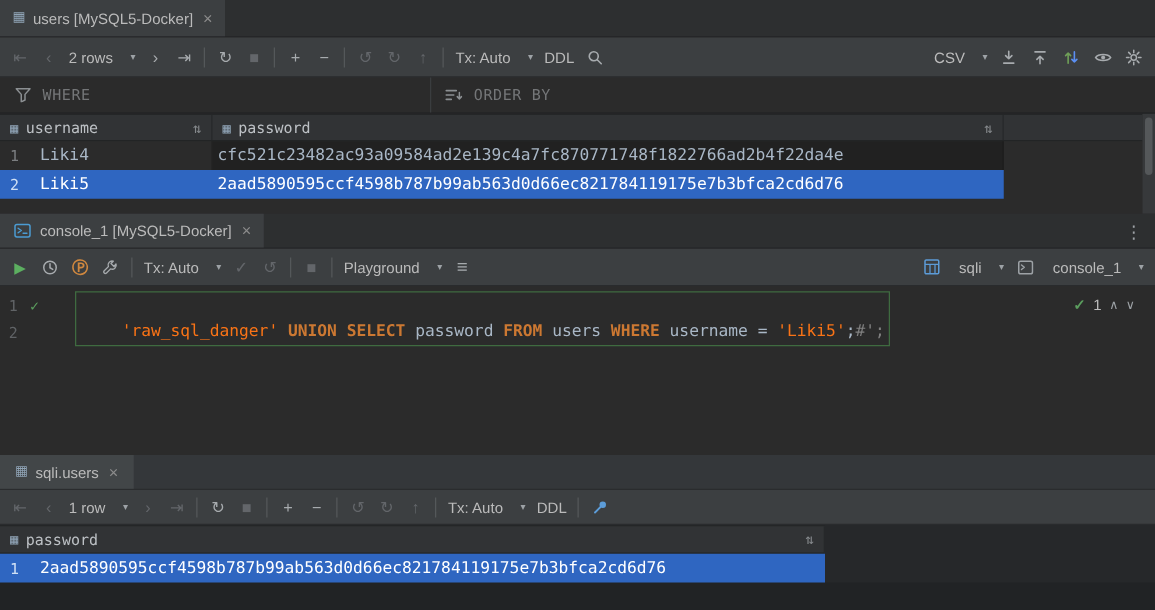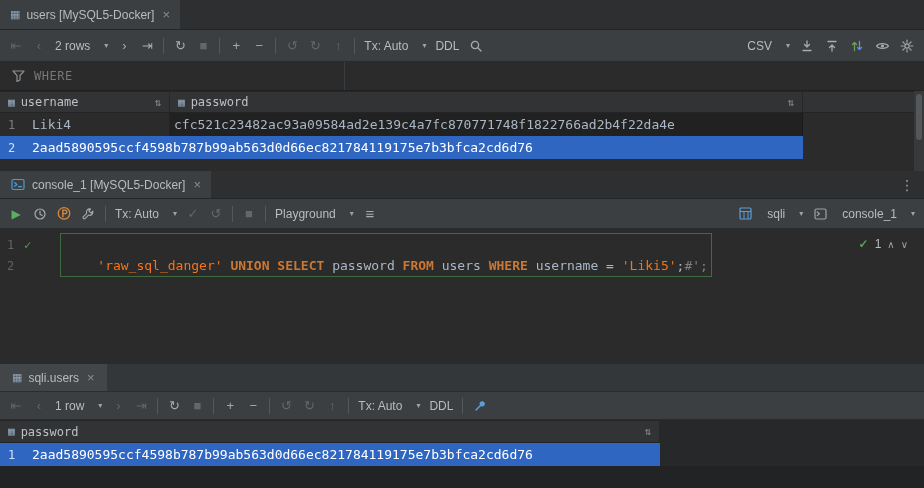--- a/index.html
+++ b/index.html
@@ -169,20 +169,29 @@
 
   <div class="abs filterbar" style="left:0;top:62px;width:924px;height:29px">
     <div class="filtercell" style="width:345px">
       <span class="svgicon">
         <svg width="13" height="12" viewBox="0 0 13 12">
             <path d="M1 1h11L8 5.5V10l-3 1.5V5.5z" fill="none" stroke="#8b8f92" stroke-width="1.2" stroke-linejoin="round"></path>
           </svg>
       </span>
       <span class="ph">WHERE</span>
     </div>
+    <div class="filtercell" style="flex:1;border-right:none">
+      <span class="svgicon">
+        <svg width="14" height="12" viewBox="0 0 14 12">
+            <path d="M1 2.5h8M1 6h6M1 9.5h4" stroke="#8b8f92" stroke-width="1.3" stroke-linecap="round"></path>
+            <path d="M11.5 4v5M9.8 7.3l1.7 1.9 1.7-1.9" fill="none" stroke="#8b8f92" stroke-width="1.2" stroke-linecap="round" stroke-linejoin="round"></path>
+          </svg>
+      </span>
+      <span class="ph">ORDER BY</span>
+    </div>
   </div>
 
   <div class="abs gheader" style="left:0;top:91px;width:914px;height:22px">
     <div class="ghcell" style="width:170px">
       <span class="ghicon">▦</span>
       <span>username</span>
       <span class="sort">⇅</span>
     </div>
     <div class="ghcell" style="width:633px">
       <span class="ghicon">▦</span>
@@ -193,20 +202,21 @@
   </div>
 
   <div class="abs" id="topgrid-body" style="left:0;top:113px;width:914px">
       <div class="trow">
         <div class="rownum">1</div>
         <div class="cell c0" style="width: 142px;">Liki4</div>
         <div class="cell c1" style="width: 633px;">cfc521c23482ac93a09584ad2e139c4a7fc870771748f1822766ad2b4f22da4e</div>
       </div>
       <div class="trow selected">
         <div class="rownum">2</div>
+        <div class="cell c0" style="width: 142px;">Liki5</div>
         <div class="cell c1" style="width: 633px;">2aad5890595ccf4598b787b99ab563d0d66ec821784119175e7b3bfca2cd6d76</div>
       </div>
     </div>
 
   <div class="abs scrollbar" style="left:914px;top:91px;width:10px;height:80px">
     <div class="thumb" style="top:3px;height:46px"></div>
   </div>
 
   <div class="abs tabbar" style="left:0;top:171px;width:924px;height:28px">
     <div class="tab active">

